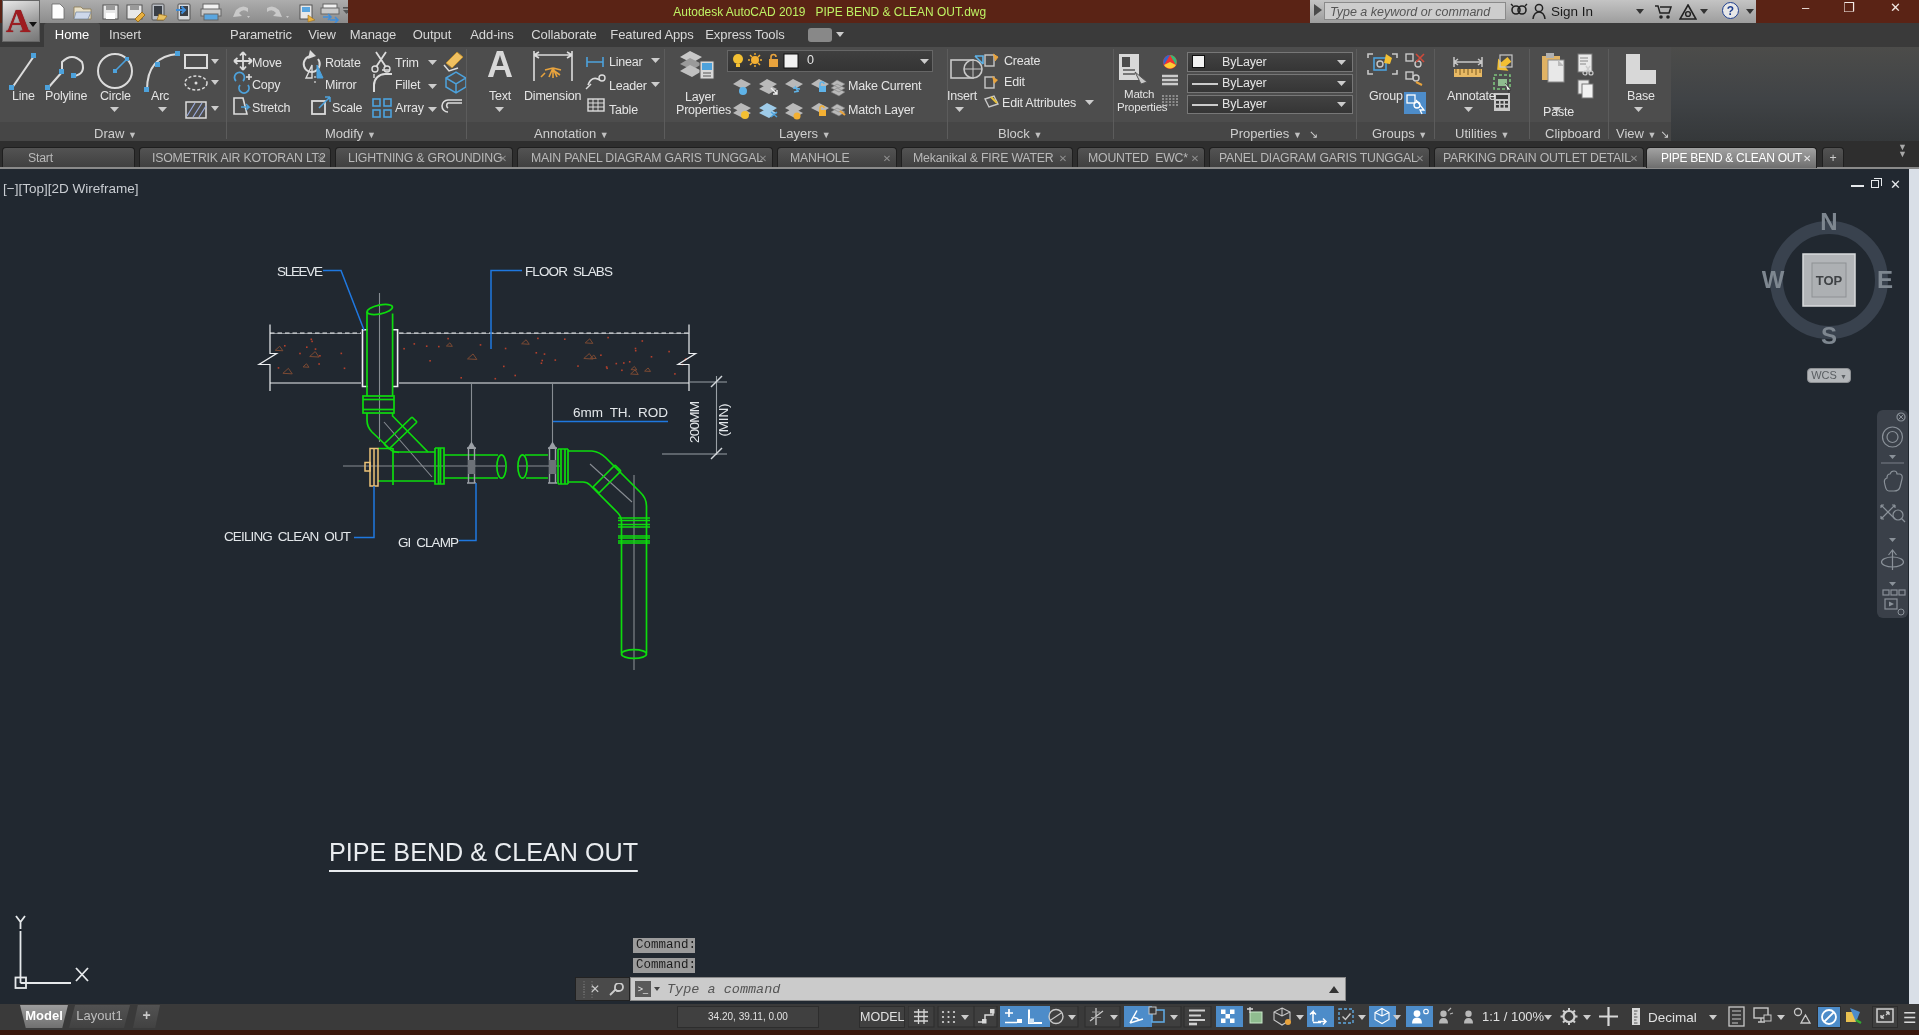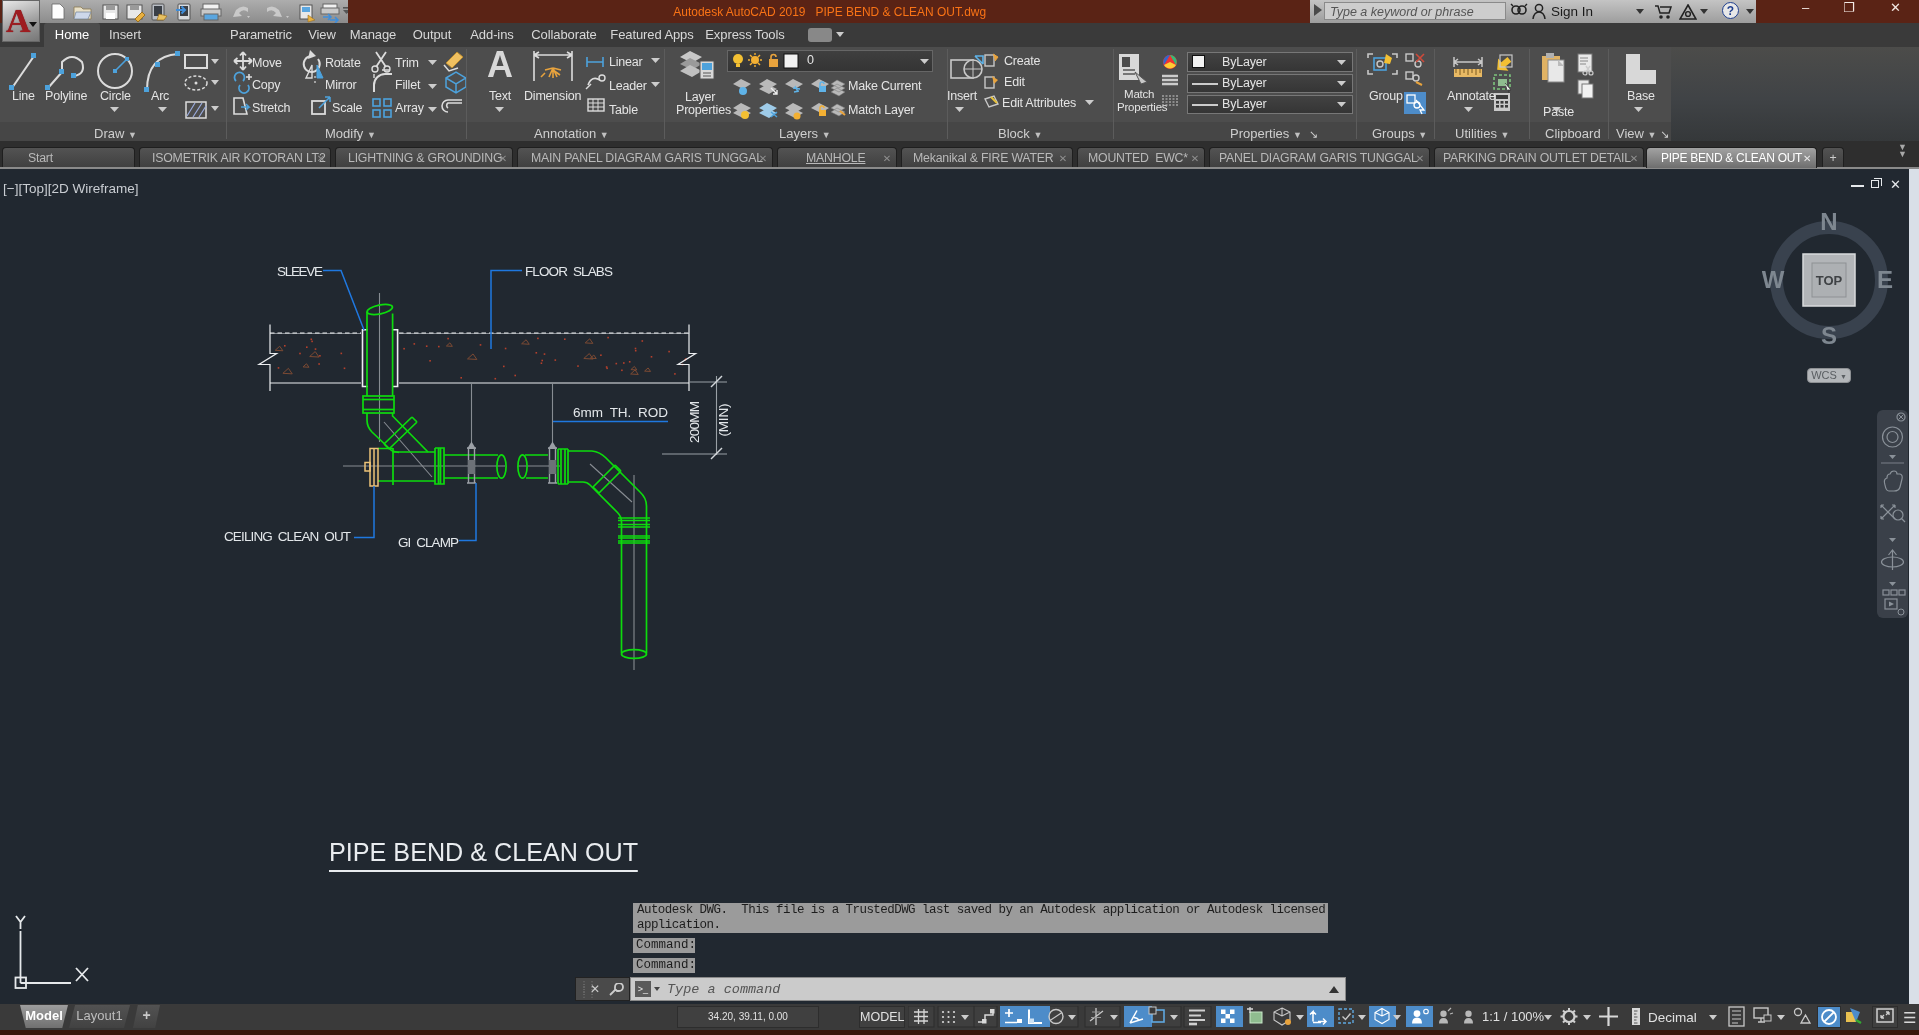--- a/index.html
+++ b/index.html
@@ -6,21 +6,21 @@
 html,body { width:1919px; height:1035px; overflow:hidden; background:#212830; }
 body { font-family:"Liberation Sans", sans-serif; }
 #root { position:absolute; top:0; left:0; width:1919px; height:1035px; }
 
 
 #titlebar { position:absolute; top:0; left:0; width:1919px; height:23px; background:#5a2315; }
 #qat { position:absolute; top:0; left:40px; width:308px; height:23px; background:linear-gradient(#adadad,#8c8c8c); }
 #logo { position:absolute; top:0; left:2px; width:38px; height:42px; background:linear-gradient(160deg,#e8e8e8,#9a9a9a 60%,#777); border:1px solid #666; z-index:30; }
 #logo .A { position:absolute; left:3px; top:1px; font-size:34px; font-weight:bold; color:#9e1c20; font-family:"Liberation Serif",serif; text-shadow:0 0 1px #6a0e12; }
 #logo .tri { position:absolute; right:2px; bottom:14px; width:0; height:0; border-left:4px solid transparent; border-right:4px solid transparent; border-top:5px solid #111; }
-#apptitle { position:absolute; top:4px; left:600px; width:460px; text-align:center; font-size:13.5px; color:#f97316; white-space:pre; }
+#apptitle { position:absolute; top:4px; left:600px; width:460px; text-align:center; font-size:13.5px; color:#bef264; white-space:pre; }
 #searchstrip { position:absolute; top:0; left:1310px; width:446px; height:23px; background:linear-gradient(#c4c4c4,#9d9d9d); }
 .winbtn { position:absolute; top:0; height:23px; color:#f3e9e4; font-size:13px; text-align:center; }
 
 #ribbontabs { position:absolute; top:23px; left:0; width:1919px; height:24px; background:#3a3a3a; }
 .rtab { position:absolute; top:0; height:24px; line-height:24px; color:#d8d8d8; font-size:13px; text-align:center; letter-spacing:-0.1px; }
 .rtab.active { background:#4d4d4d; color:#fff; border-radius:3px 3px 0 0; }
 
 #ribbon { position:absolute; top:47px; left:0; width:1919px; height:94px; background:#4d4d4d; }
 #ribbon .lblstrip { position:absolute; left:0; top:75px; width:1919px; height:19px; background:#464646; }
 #ribbonend { position:absolute; top:47px; left:1671px; width:248px; height:94px; background:linear-gradient(#4c4c4a,#404346 55%,#35383a); }
@@ -94,21 +94,21 @@
         <rect x="303" y="7" width="7" height="1.6" fill="#555"></rect>
     </svg>
   </div>
   <div id="logo">
       <span class="A">A</span>
       <span class="tri"></span>
     </div>
   <div id="apptitle"><span style="display:inline-block;transform:scaleX(0.885);transform-origin:center;">Autodesk AutoCAD 2019&nbsp;&nbsp; PIPE BEND &amp; CLEAN OUT.dwg</span></div>
   <div id="searchstrip">
     <div style="position:absolute;left:4px;top:4px;width:0;height:0;border-top:6px solid transparent;border-bottom:6px solid transparent;border-left:8px solid #4a4a4a;"></div>
-    <div style="position:absolute;left:14px;top:2px;width:182px;height:18px;background:#cdcdcd;border:1px solid #8a8a8a;color:#555;font-style:italic;font-size:12.5px;padding:2px 0 0 5px;">Type a keyword or phrase</div>
+    <div style="position:absolute;left:14px;top:2px;width:182px;height:18px;background:#cdcdcd;border:1px solid #8a8a8a;color:#555;font-style:italic;font-size:12.5px;padding:2px 0 0 5px;">Type a keyword or command</div>
     <svg style="position:absolute;left:200px;top:3px;" width="18" height="17" viewBox="0 0 18 17">
       <circle cx="6" cy="7" r="4" fill="none" stroke="#222" stroke-width="1.6"></circle>
       <circle cx="12" cy="7" r="4" fill="none" stroke="#222" stroke-width="1.6"></circle>
       <path d="M3 3 l-2 -2 m14 2 l2 -2" stroke="#222" stroke-width="1.4"></path>
     </svg>
     <svg style="position:absolute;left:221px;top:3px;" width="16" height="17" viewBox="0 0 16 17">
       <circle cx="8" cy="5" r="3.6" fill="none" stroke="#222" stroke-width="1.5"></circle>
       <path d="M2 16 q1 -7 6 -7 q5 0 6 7" fill="none" stroke="#222" stroke-width="1.5"></path>
     </svg>
     <div style="position:absolute;left:241px;top:4px;color:#1a1a1a;font-size:13.5px;">Sign In</div>
@@ -479,21 +479,21 @@
     <div class="plabel" style="left:1616px;"><span>View</span> <span class="da">▼</span> <span style="font-size:11px;">↘</span></div>
 
 </div>
   <div id="ribbonend"></div>
 
   <div id="filetabs">
     <div class="ftab" style="left:2px;width:133px;padding-left:25px;">Start</div>
     <div class="ftab" style="left:139px;width:192px;padding-left:12px;">ISOMETRIK AIR KOTORAN LT2<span class="x">✕</span></div>
     <div class="ftab" style="left:335px;width:178px;padding-left:12px;">LIGHTNING &amp; GROUNDING<span class="x">✕</span></div>
     <div class="ftab" style="left:517px;width:256px;padding-left:13px;">MAIN PANEL DIAGRAM GARIS TUNGGAL<span class="x">✕</span></div>
-    <div class="ftab" style="left:777px;width:120px;padding-left:28px;text-decoration:underline;">MANHOLE<span class="x">✕</span></div>
+    <div class="ftab" style="left:777px;width:120px;padding-left:12px;">MANHOLE<span class="x">✕</span></div>
     <div class="ftab" style="left:901px;width:172px;padding-left:11px;">Mekanikal &amp; FIRE WATER<span class="x">✕</span></div>
     <div class="ftab" style="left:1077px;width:128px;padding-left:10px;">MOUNTED&nbsp; EWC*<span class="x">✕</span></div>
     <div class="ftab" style="left:1209px;width:221px;padding-left:9px;">PANEL DIAGRAM GARIS TUNGGAL<span class="x">✕</span></div>
     <div class="ftab" style="left:1434px;width:210px;padding-left:8px;">PARKING DRAIN OUTLET DETAIL<span class="x">✕</span></div>
     <div class="ftab active" style="left:1646px;width:171px;padding-left:14px;font-size:12px;letter-spacing:-0.3px;">PIPE BEND &amp; CLEAN OUT<span class="x" style="color:#e8e8e8;">✕</span></div>
     <div class="ftab" style="left:1822px;width:22px;text-align:center;padding-left:0;color:#ccc;">+</div>
     <div style="position:absolute;left:1898px;top:3px;color:#a8a8a8;font-size:9px;line-height:7px;">▼<br>▼</div>
     <div class="line"></div>
   </div>
 
@@ -720,21 +720,20 @@
     <svg style="position:absolute;left:8px;top:740px;" width="95" height="85" viewBox="0 0 95 85">
       <g stroke="#e6e9eb" stroke-width="1.8" fill="none">
         <line x1="12.5" y1="22" x2="12.5" y2="74"></line>
         <line x1="12.5" y1="74" x2="63" y2="74"></line>
         <rect x="7.5" y="68.5" width="10.5" height="10.5"></rect>
         <path d="M68 59 l12 13 m0 -13 l-12 13"></path>
         <path d="M8 7 l4.5 6 l4.5 -6 m-4.5 6 l0 7"></path>
       </g>
     </svg>
 
-    <div class="mono" style="position:absolute;left:633px;top:734px;width:695px;height:30px;background:#9b9b9b;color:#1d1d1d;font-size:12.5px;line-height:15px;padding-left:4px;letter-spacing:-0.55px;white-space:nowrap;overflow:hidden;">Autodesk DWG.&nbsp; This file is a TrustedDWG last saved by an Autodesk application or Autodesk licensed<br>application.</div>
     <div class="mono" style="position:absolute;left:633px;top:769px;width:62px;height:15px;background:#9b9b9b;color:#1d1d1d;font-size:12.5px;line-height:15px;padding-left:3px;">Command:</div>
     <div class="mono" style="position:absolute;left:633px;top:789px;width:62px;height:15px;background:#9b9b9b;color:#1d1d1d;font-size:12.5px;line-height:15px;padding-left:3px;">Command:</div>
 
     <div style="position:absolute;left:575px;top:808px;width:55px;height:24px;background:#4a4a4a;border:1px solid #222;">
       <div style="position:absolute;left:4px;top:4px;color:#888;font-size:8px;line-height:5px;">⋮⋮<br>⋮⋮<br>⋮⋮</div>
       <div style="position:absolute;left:14px;top:4px;color:#ccc;font-size:12px;">✕</div>
       <svg style="position:absolute;left:32px;top:5px;" width="16" height="14" viewBox="0 0 16 14">
           <path d="M2 12 L7 7 M7 4 a4 4 0 1 1 4 4 l-2 0 l-2 -2 z" stroke="#ccc" stroke-width="1.8" fill="none"></path>
         </svg>
     </div>

